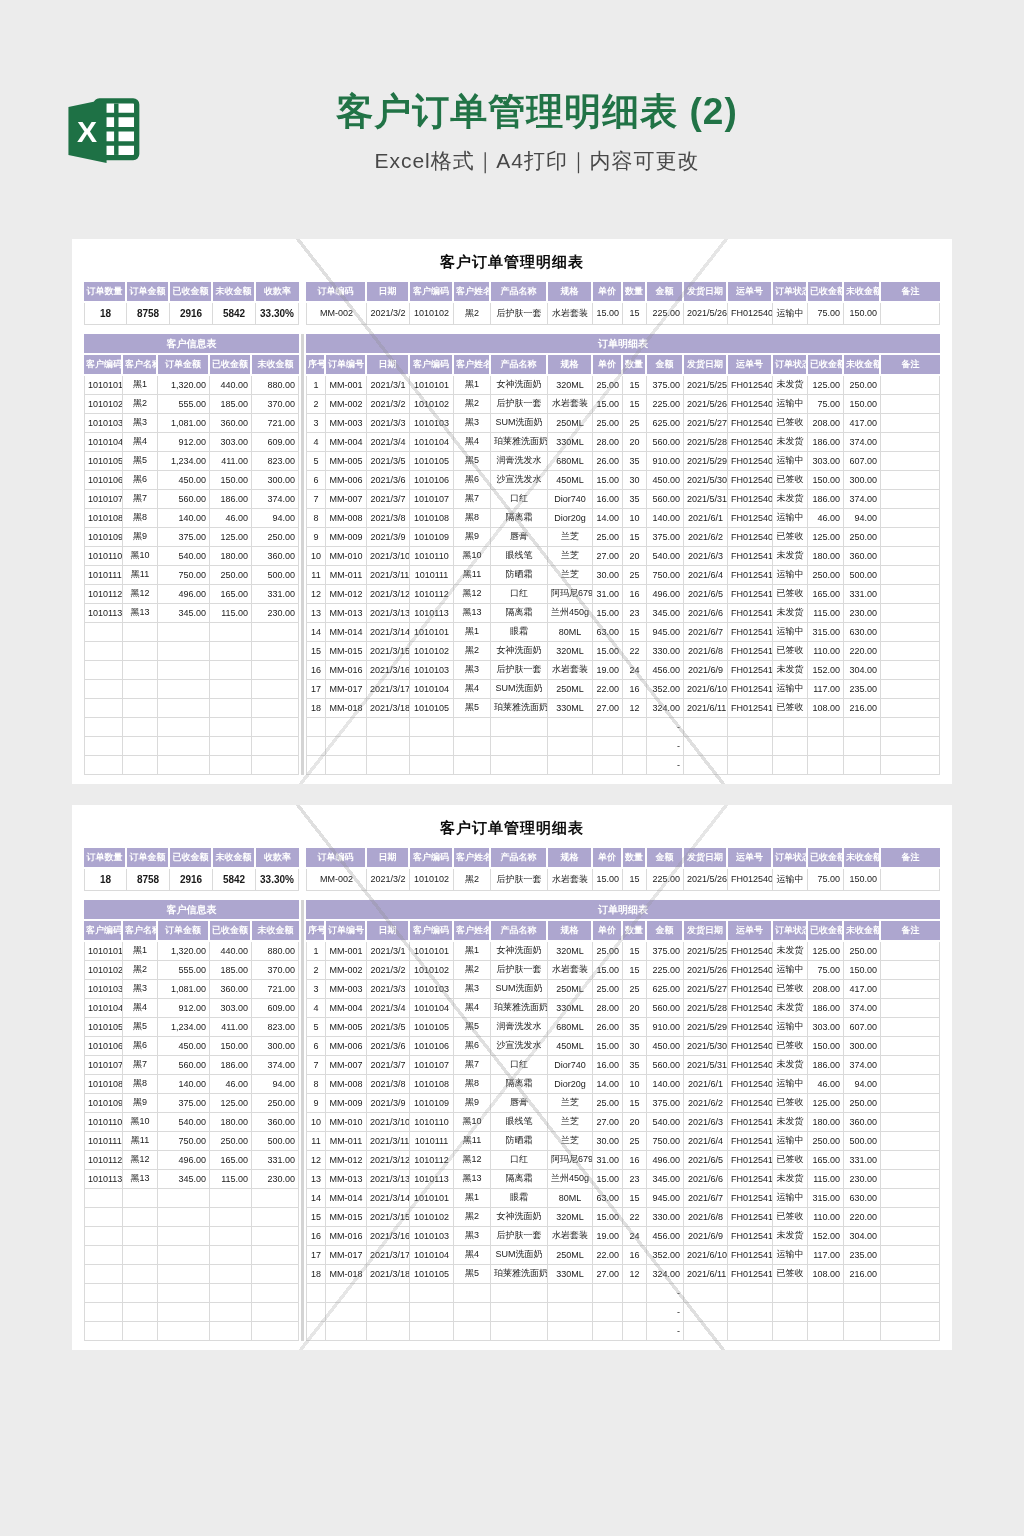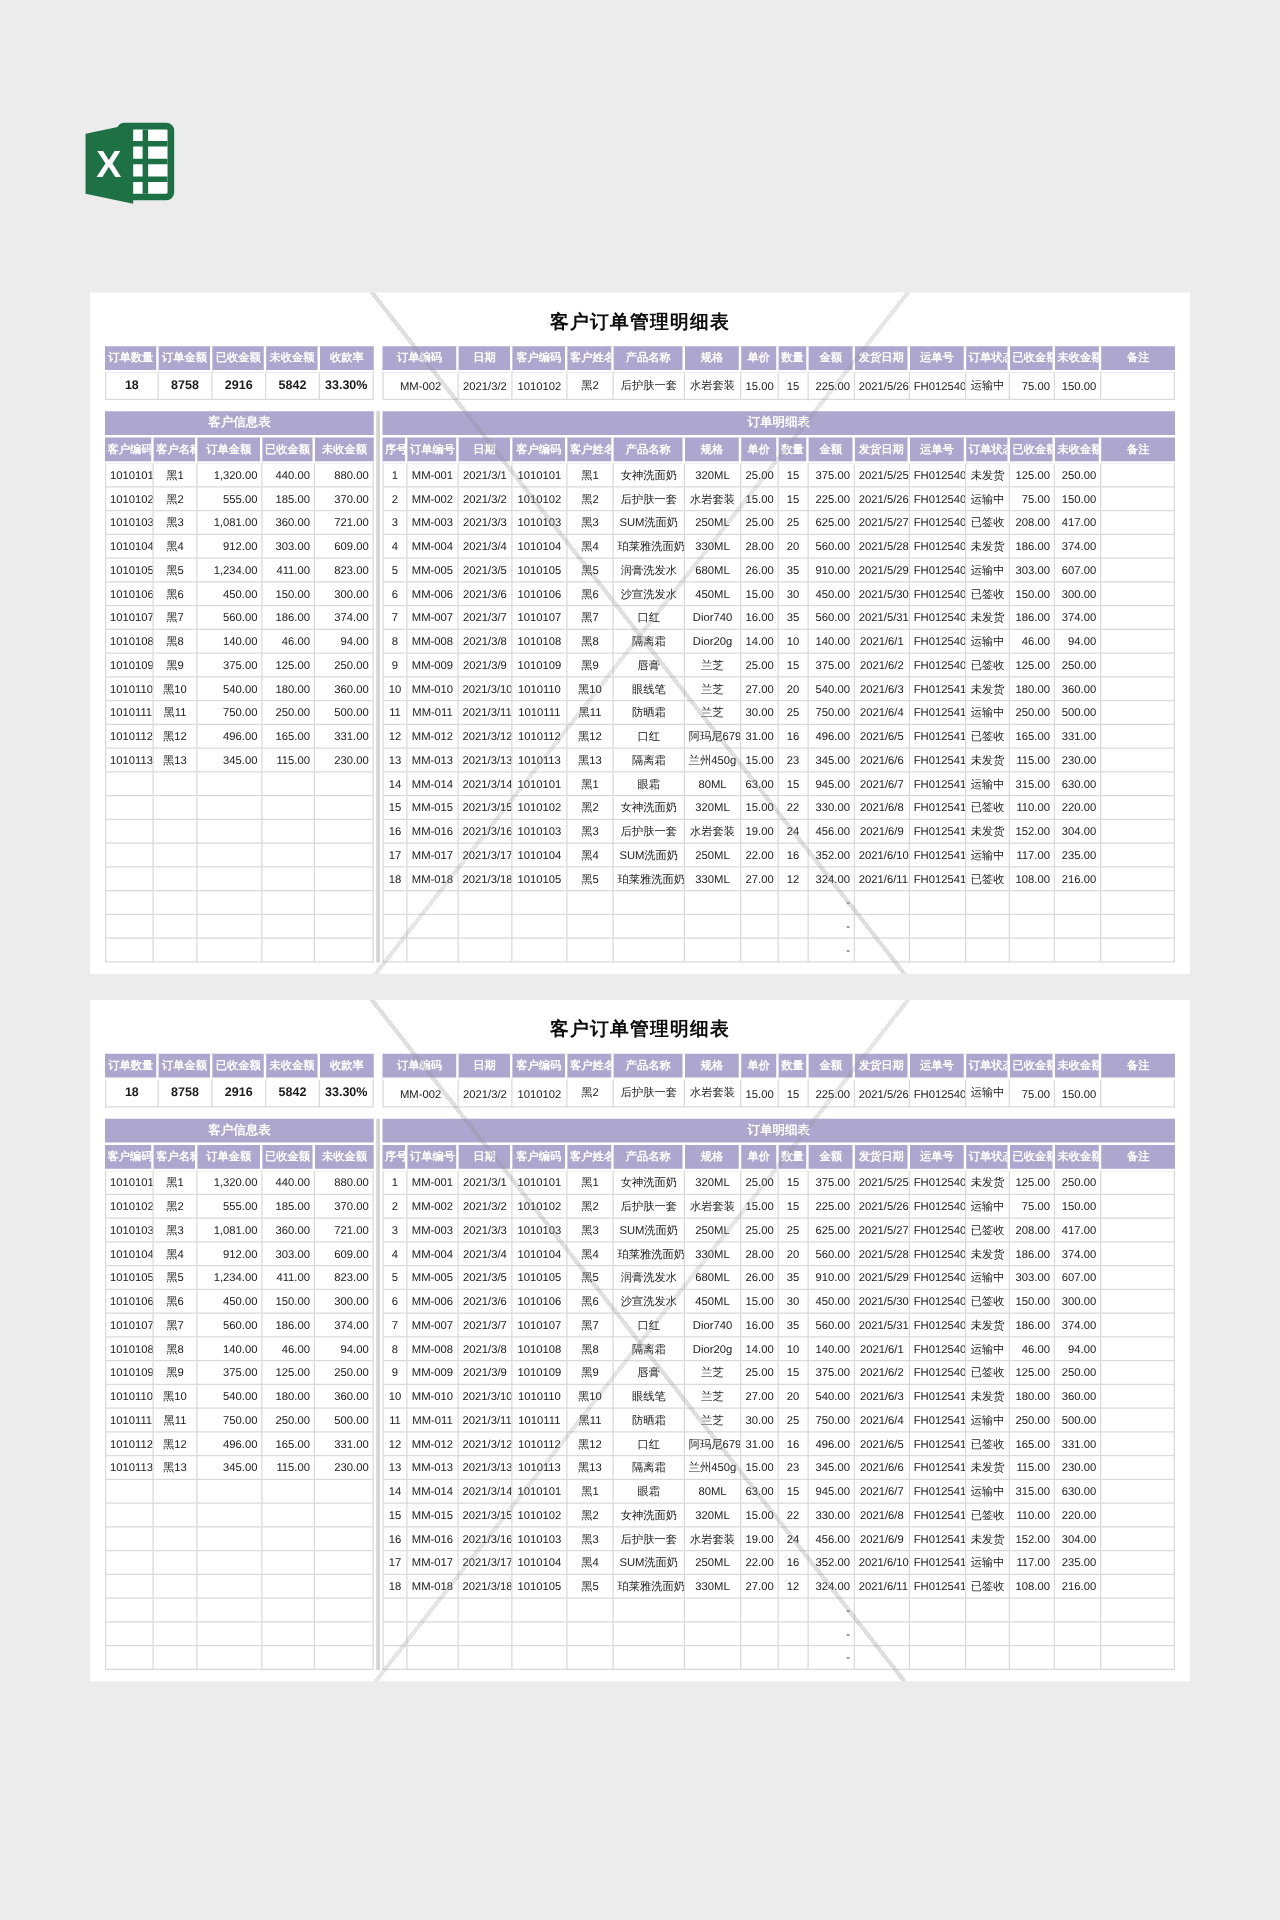--- a/index.html
+++ b/index.html
@@ -66,20 +66,22 @@
       <rect x="36" y="8" width="46" height="64" rx="4" fill="#ffffff" stroke="#1d7044" stroke-width="6"></rect>
       <line x1="59" y1="11" x2="59" y2="69" stroke="#1d7044" stroke-width="5"></line>
       <line x1="39" y1="24" x2="79" y2="24" stroke="#1d7044" stroke-width="5"></line>
       <line x1="39" y1="40" x2="79" y2="40" stroke="#1d7044" stroke-width="5"></line>
       <line x1="39" y1="56" x2="79" y2="56" stroke="#1d7044" stroke-width="5"></line>
       <polygon points="5,15 48,6 48,78 5,69" fill="#1e7145"></polygon>
       <text x="26" y="54" font-size="34" font-weight="bold" fill="#ffffff" text-anchor="middle" font-family="Liberation Sans, sans-serif">X</text>
     </svg>
   </div>
   <div class="header-text">
+    <div class="page-title">客户订单管理明细表 (2)</div>
+    <div class="page-subtitle">Excel格式｜A4打印｜内容可更改</div>
   </div>
 </div>
 
 <section class="panel first">
   <h2 class="sheet-title">客户订单管理明细表</h2>
 
   <div class="strip">
     <table class="summary col-left">
       <colgroup>
           <col style="width:43px">

